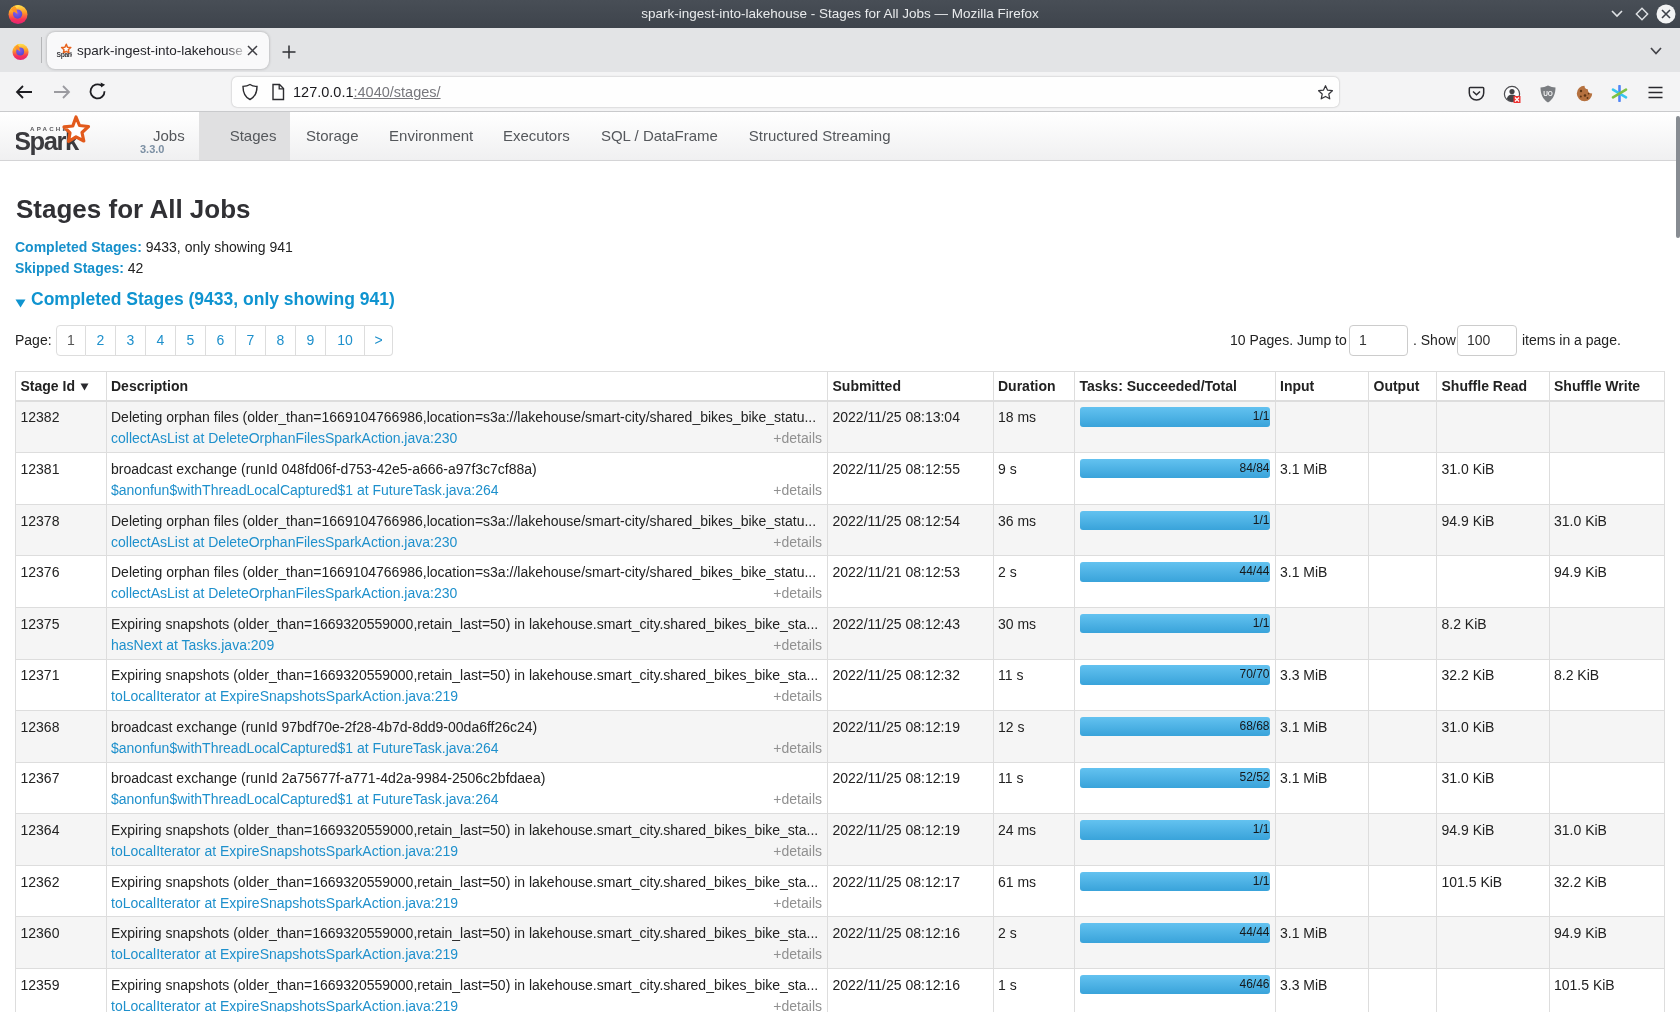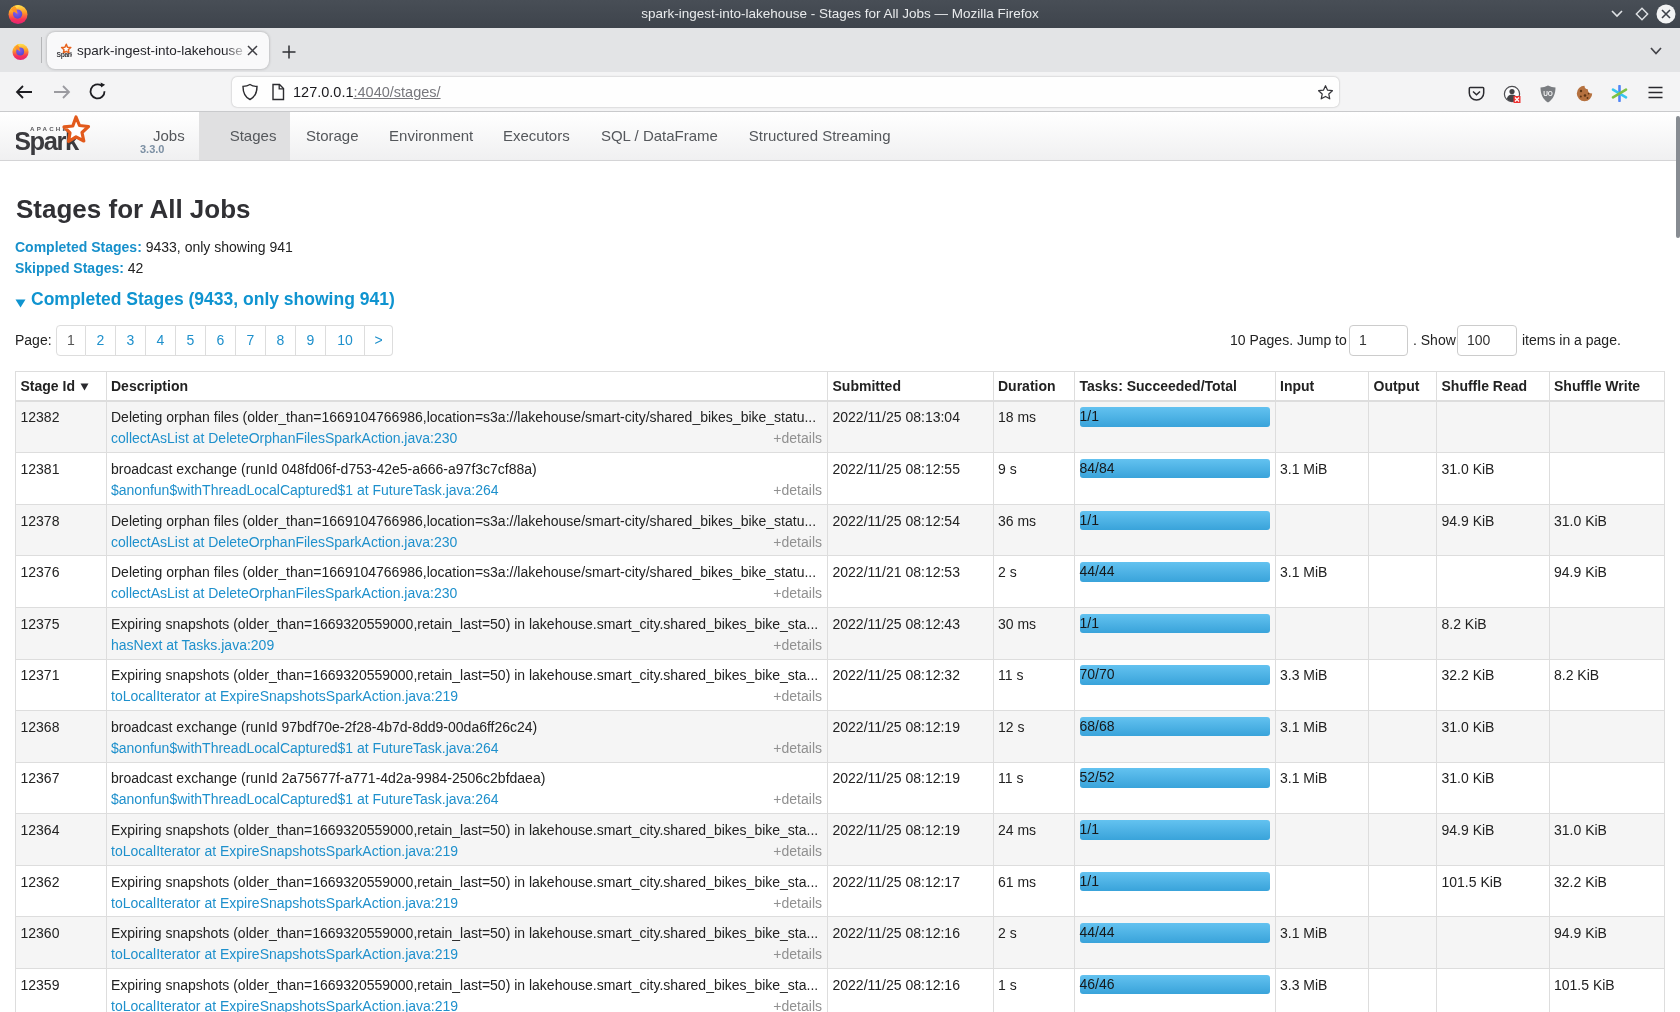--- a/index.html
+++ b/index.html
@@ -52,21 +52,21 @@
 
 
 table.stages { position:absolute; left:0; top:259px; border-collapse:collapse; table-layout:fixed; width:1649px; font-size:14px; color:#222; }
 table.stages th, table.stages td { border:1px solid #dddddd; padding:5.7px 5px 2.9px 4.5px; vertical-align:top; line-height:21px; text-align:left; }
 table.stages th { font-weight:bold; border-bottom-width:2px; padding-top:3.7px; padding-bottom:3px; }
 table.stages tr.odd td { background:#f5f5f5;margin-top:16px; }
 .dline1 { white-space:nowrap; overflow:hidden; }
 .dline2 { white-space:nowrap; position:relative; }
 a.slink { color:#1e90cc; text-decoration:none; }
 .details { position:absolute; right:0; top:0; color:#909090; }
-.pbar { position:relative; width:100%; height:19.5px; border-radius:3px; background:linear-gradient(180deg,#63c2f0,#39a3da); text-align:left; line-height:19px; color:#16181a; font-size:14px; }
+.pbar { position:relative; width:100%; height:19.5px; border-radius:3px; background:linear-gradient(180deg,#63c2f0,#39a3da); text-align:right; line-height:19px; color:#16181a; font-size:12px; }
 
 .scrollthumb { position:absolute; left:1676px; top:116px; width:4px; height:122px; background:#878c92; border-radius:2px; }
 </style>
 </head>
 <body>
 
 <div class="titlebar">
   <svg style="position:absolute;left:8px;top:4px" width="20" height="20" viewBox="0 0 16 16">
     <defs>
       <linearGradient id="fxa" x1="0" y1="0" x2="0" y2="1">

